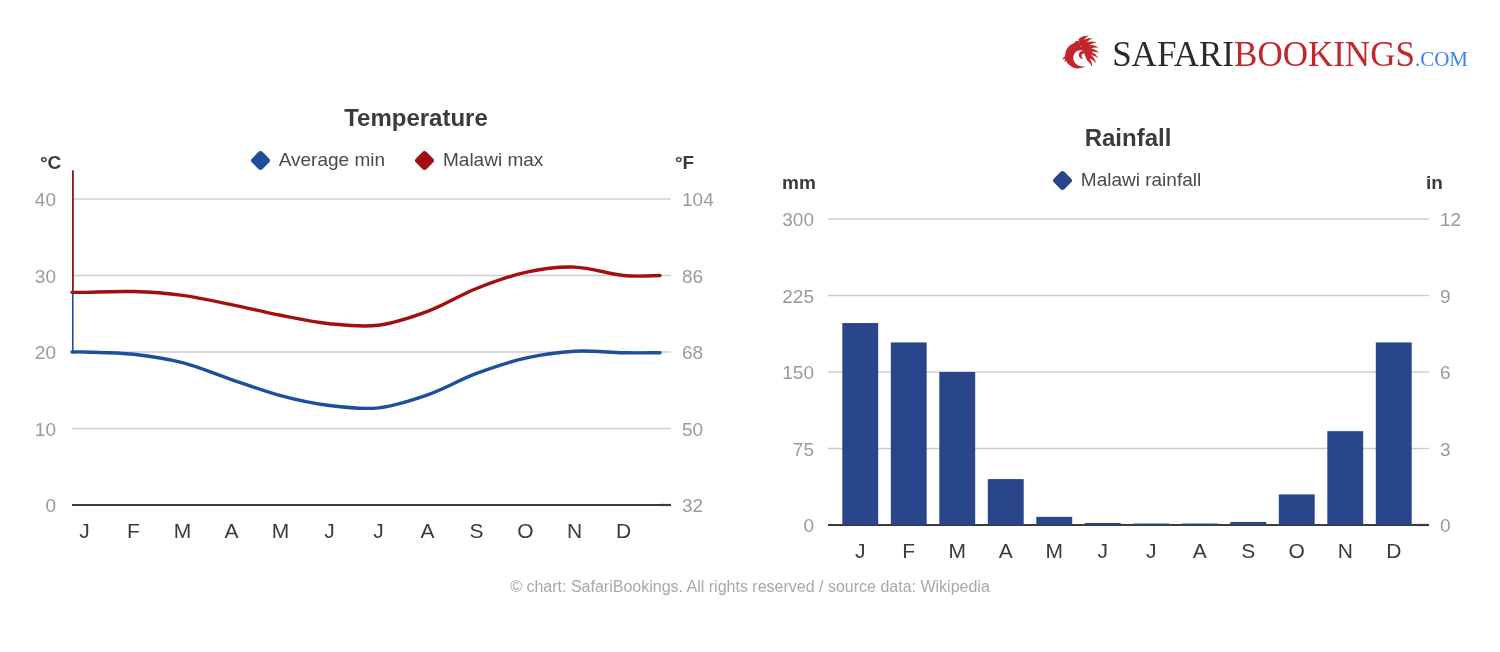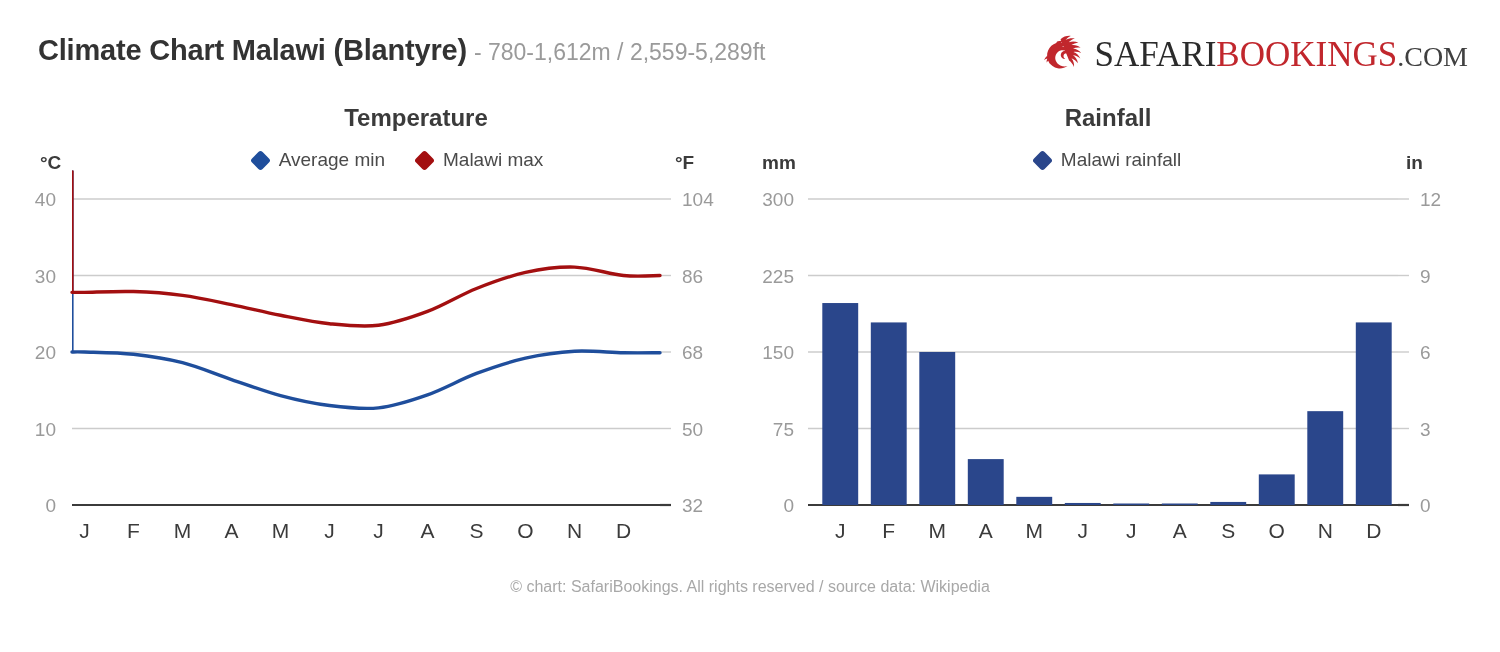--- a/index.html
+++ b/index.html
@@ -60,30 +60,30 @@
   #logo-text {
     font-family: "Liberation Serif", serif;
     font-size: 35px;
     line-height: 1;
     white-space: nowrap;
     display: flex;
     align-items: baseline;
   }
   .logo-safari { color: #2b2b2b; }
   .logo-bookings { color: #c1272d; }
-  .logo-com { color: #404040; font-size: 28px; }
+  .logo-com { color: #3b82f6; font-size: 21px; }
 
   
   .panel {
     position: absolute;
     top: 96px;
     height: 470px;
   }
   #panel-temperature { left: 0px;   width: 760px; }
-  #panel-rainfall    { left: 720px; width: 760px; }
+  #panel-rainfall    { left: 740px; width: 760px; margin-top: 20px; }
 
   .panel-title {
     position: absolute;
     top: 8px;
     left: 0;
     width: 100%;
     text-align: center;
     font-size: 24px;
     font-weight: bold;
     color: #3b3b3b;
@@ -168,23 +168,20 @@
     text-align: center;
     font-size: 16px;
     color: #a8a8a8;
   }
 </style>
 </head>
 <body>
 
 <div id="header">
 
-  <div id="title-block">
-    <span id="chart-title">Climate Chart Malawi (Blantyre)</span><span id="chart-subtitle">- 780-1,612m / 2,559-5,289ft</span>
-  </div>
 
   <div id="logo">
     <svg id="logo-mark" viewBox="0 0 46 42">
       <g fill="#c1272d">
         <path d="M18.5 6.2c2.6-2.4 6.4-3.6 10.2-3.3-2.1 1-3.9 2.4-5.2 4.2 2.8-1.6 6.2-2.2 9.4-1.5-2.4.6-4.5 1.9-6.1 3.7 3.1-1.1 6.6-1 9.6.4-2.6.1-5 .9-7 2.4 3.3-.5 6.7.4 9.2 2.6-2.6-.5-5.2-.2-7.6.8 3.3.3 6.3 2 8.2 4.6-2.4-1.2-5.1-1.6-7.7-1.2 3.1 1.1 5.6 3.5 6.8 6.6-2.1-1.8-4.6-2.9-7.3-3.2 2.7 1.8 4.5 4.7 4.9 8-1.6-2.3-3.8-4.1-6.4-5.1 2 2.5 2.9 5.7 2.5 8.9-1-2.6-2.7-4.9-4.9-6.5z"></path>
         <path d="M14.2 10.1c-3.6 1.2-6.6 3.9-8.1 7.4-1.6 3.7-1.3 8 .7 11.5 1.9 3.3 5.2 5.6 8.9 6.3 3.4.6 7-.2 9.8-2.2-2.4.6-5 .4-7.2-.7-2.1-1-3.8-2.8-4.6-5-.7-1.9-.6-4.1.3-5.9.9-1.9 2.6-3.4 4.6-4 1.7-.5 3.6-.4 5.2.4-1.2-.2-2.4.1-3.3.8-1 .7-1.6 1.9-1.7 3.1-.1 1.2.4 2.4 1.3 3.2.9.8 2.1 1.1 3.2.9-.9-.4-1.5-1.2-1.7-2.1-.2-1 .1-2 .8-2.7.7-.7 1.8-1 2.7-.7.8.2 1.5.8 1.9 1.6.3-1.9-.2-3.9-1.4-5.4-1.3-1.7-3.3-2.8-5.4-2.9 1.6-1.2 3.6-1.8 5.6-1.6-2-1.6-4.6-2.4-7.2-2.2 1.4-.9 3-1.4 4.6-1.4-2.6-.9-5.5-.9-8.1.1z"></path>
         <path d="M5.3 22.8c-1.5 1.1-2.6 2.7-3.1 4.5.9-.9 2-1.5 3.2-1.7-.6 1.2-.9 2.5-.8 3.8.7-1.1 1.7-2 2.9-2.5-.3 1.3-.2 2.6.2 3.8.4-1.2 1.2-2.3 2.2-3-.1 1.2.1 2.4.6 3.5z"></path>
       </g>
     </svg>
     <div id="logo-text">

